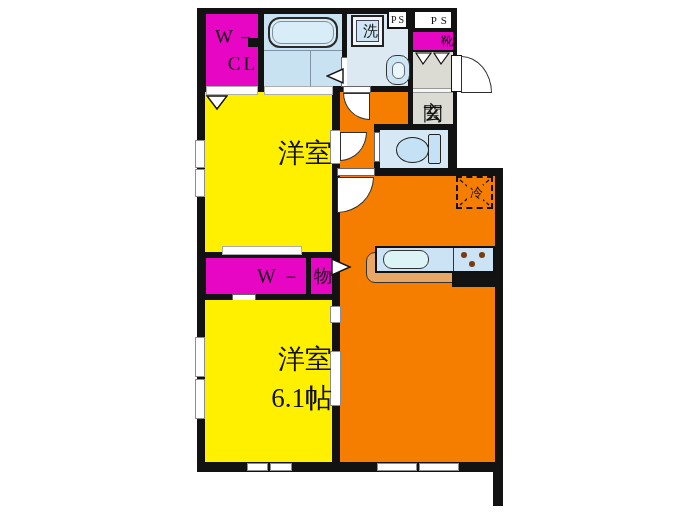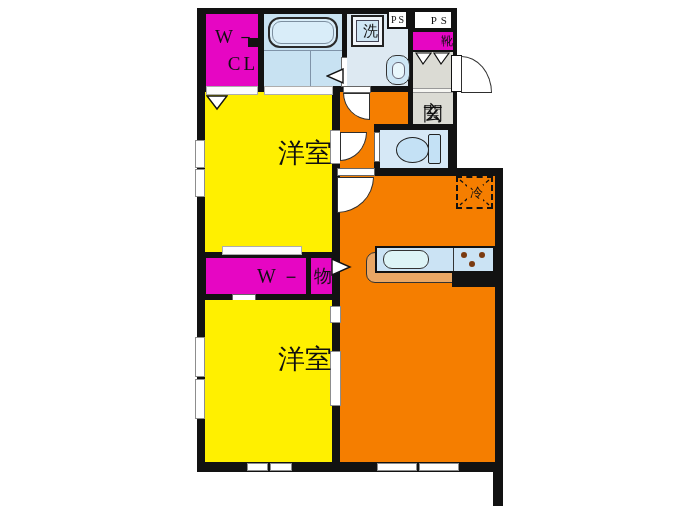--- a/index.html
+++ b/index.html
@@ -133,20 +133,21 @@
   <svg class="abs" style="left:232px;top:300px;" width="24" height="18">
     <polygon points="1,1 23,1 12,16" fill="#ffffff" stroke="#111" stroke-width="1.4"></polygon>
   </svg>
   <div class="abs" style="left:205px;top:300px;width:127px;height:162px;background:var(--room-yellow);"></div>
   <div class="abs window" style="left:195px;top:337px;width:10px;height:40px;"></div>
   <div class="abs window" style="left:195px;top:379px;width:10px;height:40px;"></div>
   <div class="abs window" style="left:330px;top:306px;width:11px;height:17px;"></div>
   <div class="abs window" style="left:330px;top:351px;width:11px;height:55px;"></div>
   <div class="abs lbl" style="left:205px;top:340px;width:127px;font-size:27px;line-height:39px;">
     <div>洋室</div>
+    <div>6.1帖</div>
   </div>
   <div class="abs window" style="left:247px;top:463px;width:21px;height:8px;"></div>
   <div class="abs window" style="left:270px;top:463px;width:22px;height:8px;"></div>
 
   <div class="abs window" style="left:377px;top:463px;width:40px;height:8px;"></div>
   <div class="abs window" style="left:419px;top:463px;width:40px;height:8px;"></div>
   <div class="abs wall" style="left:493px;top:472px;width:10px;height:34px;"></div>
 
 </div>
 

